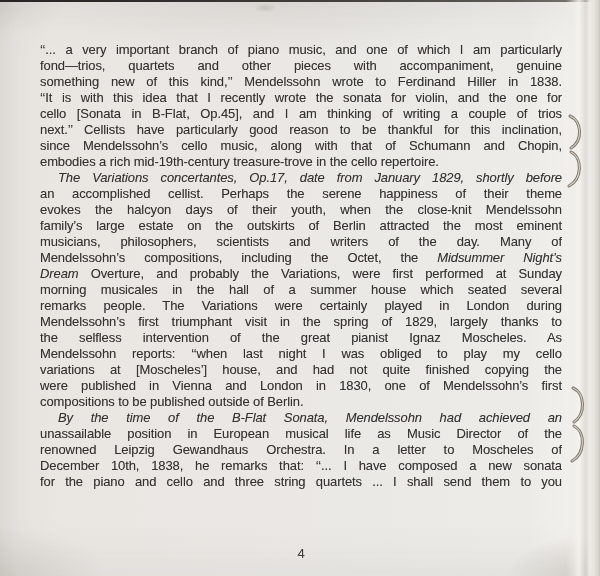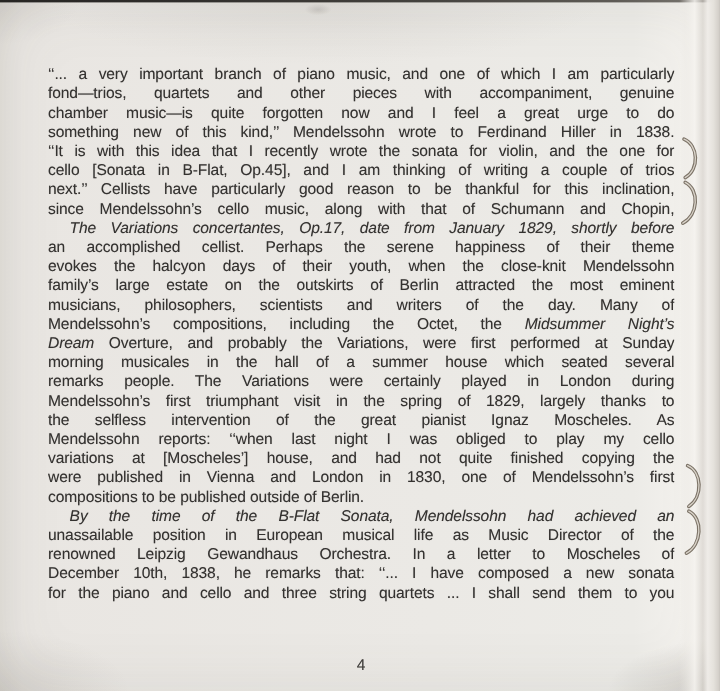--- a/index.html
+++ b/index.html
@@ -46,21 +46,21 @@
       rgba(246,244,240,0) 0%,
       rgba(248,246,242,0.85) 38%,
       rgba(221,217,211,0.55) 58%,
       rgba(240,237,233,0.95) 70%,
       rgba(229,226,220,1) 84%,
       rgba(213,209,203,1) 96%,
       rgba(200,196,190,1) 100%);
   }
   .text-block {
     position: absolute;
-    top: 54px;
+    top: 42px;
     left: 40px;
     width: 522px;
     color: #343230;
     font-size: 13px;
     letter-spacing: -0.1px;
     text-shadow: 0 0 0.6px rgba(52,50,48,0.35);
   }
   .line {
     height: 16px;
     line-height: 16px;
@@ -108,26 +108,26 @@
   <svg class="staple staple-bottom" viewBox="0 0 22 80">
     <path d="M5 4 C 17 9, 18 30, 6 38" fill="none" stroke="#7d7468" stroke-width="3" stroke-linecap="round"></path>
     <path d="M6 42 C 18 48, 17 70, 4 77" fill="none" stroke="#7d7468" stroke-width="3" stroke-linecap="round"></path>
     <path d="M5 4 C 17 9, 18 30, 6 38" fill="none" stroke="#d9d3c9" stroke-width="1.1" stroke-linecap="round"></path>
     <path d="M6 42 C 18 48, 17 70, 4 77" fill="none" stroke="#d9d3c9" stroke-width="1.1" stroke-linecap="round"></path>
   </svg>
 
   <main class="text-block">
       <div class="line"><span>‘‘... a very important branch of piano music, and one of which I am particularly</span></div>
       <div class="line"><span>fond—trios, quartets and other pieces with accompaniment, genuine</span></div>
-      <div class="line"><span>chamber music—is quite forgotten now and I feel a great urge to do</span></div>
       <div class="line"><span>something new of this kind,’’ Mendelssohn wrote to Ferdinand Hiller in 1838.</span></div>
       <div class="line"><span>‘‘It is with this idea that I recently wrote the sonata for violin, and the one for</span></div>
       <div class="line"><span>cello [Sonata in B-Flat, Op.45], and I am thinking of writing a couple of trios</span></div>
       <div class="line"><span>next.’’ Cellists have particularly good reason to be thankful for this inclination,</span></div>
       <div class="line"><span>since Mendelssohn’s cello music, along with that of Schumann and Chopin,</span></div>
+      <div class="line flush"><span>embodies a rich mid-19th-century treasure-trove in the cello repertoire.</span></div>
       <div class="line indent"><span>The Variations concertantes, Op.17, date from January 1829, shortly before</span></div>
       <div class="line"><span>an accomplished cellist. Perhaps the serene happiness of their theme</span></div>
       <div class="line"><span>evokes the halcyon days of their youth, when the close-knit Mendelssohn</span></div>
       <div class="line"><span>family’s large estate on the outskirts of Berlin attracted the most eminent</span></div>
       <div class="line"><span>musicians, philosophers, scientists and writers of the day. Many of</span></div>
       <div class="line"><span>Mendelssohn’s compositions, including the Octet, the </span><i>Midsummer Night’s</i></div>
       <div class="line"><i>Dream</i><span> Overture, and probably the Variations, were first performed at Sunday</span></div>
       <div class="line"><span>morning musicales in the hall of a summer house which seated several</span></div>
       <div class="line"><span>remarks people. The Variations were certainly played in London during</span></div>
       <div class="line"><span>Mendelssohn’s first triumphant visit in the spring of 1829, largely thanks to</span></div>

